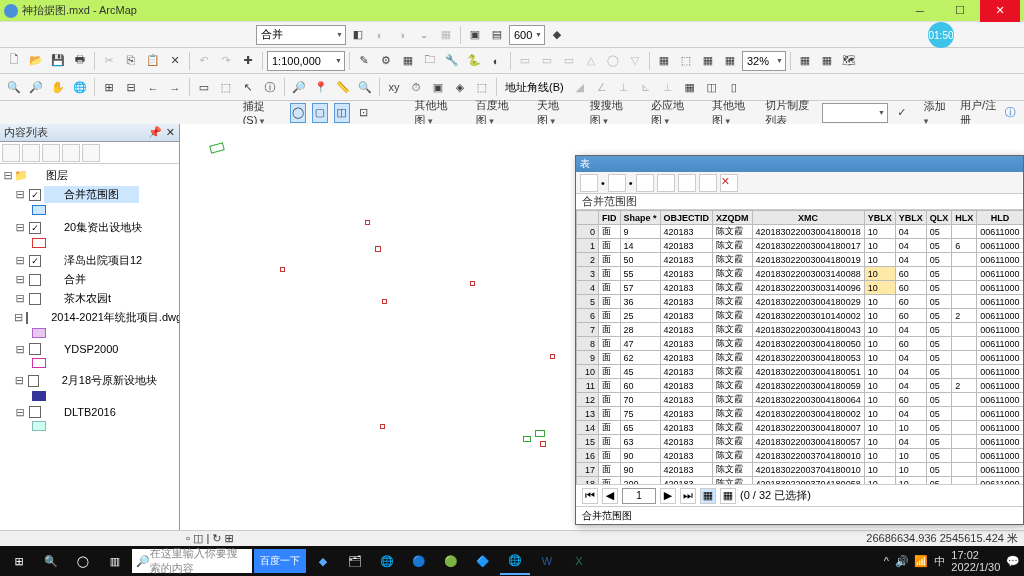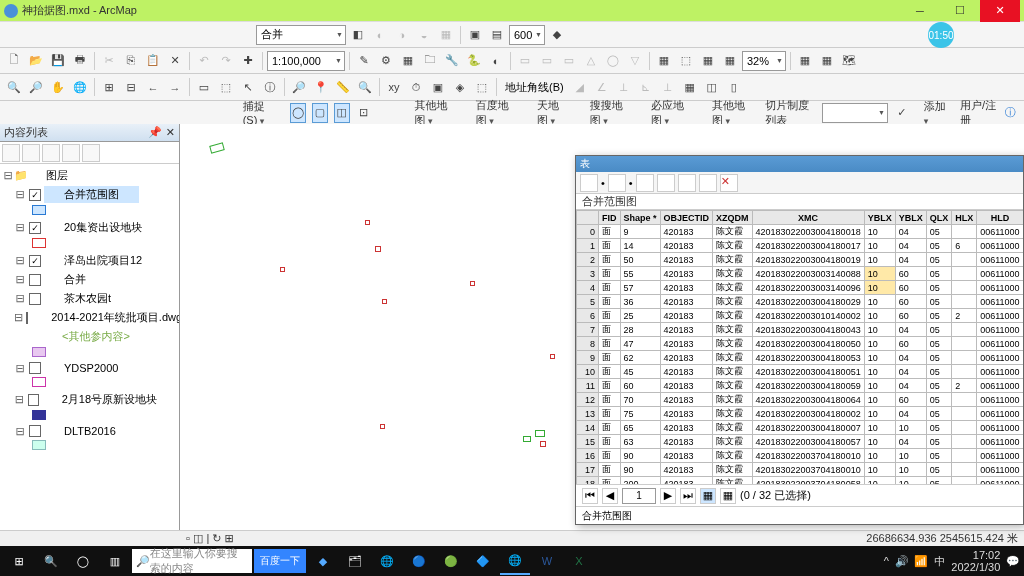--- a/index.html
+++ b/index.html
@@ -237,23 +237,20 @@
         <div class="tn" style="padding-left:12px">
             <span class="exp">⊟</span>
             <span class="cb"></span>
             <span class="lbl">茶木农园t</span>
           </div>
         <div class="tn" style="padding-left:12px">
             <span class="exp">⊟</span>
             <span class="cb"></span>
             <span class="lbl">2014-2021年统批项目.dwg Polygon</span>
           </div>
-        <div class="tn" style="padding-left:40px">
-            <span class="lbl" style="color:#7a4">&lt;其他参内容&gt;</span>
-          </div>
         <span class="sw" style="background:#e8c8f0;border-color:#a6c"></span>
         <div class="tn" style="padding-left:12px">
             <span class="exp">⊟</span>
             <span class="cb"></span>
             <span class="lbl">YDSP2000</span>
           </div>
         <span class="sw" style="background:#fff;border-color:#c3a"></span>
         <div class="tn" style="padding-left:12px">
             <span class="exp">⊟</span>
             <span class="cb"></span>
@@ -306,21 +303,21 @@
     <div class="tb-item">🟢</div>
     <div class="tb-item">🔷</div>
     <div class="tb-item" style="border-bottom:2px solid #5af">🌐</div>
     <div class="tb-item" style="color:#2b579a">W</div>
     <div class="tb-item" style="color:#217346">X</div>
     <div class="right">
       <span>^</span>
       <span>🔊</span>
       <span>📶</span>
       <span>中</span>
-      <div style="text-align:right;line-height:1.1">
+      <div style="text-align:left;line-height:1.1">
         <div>17:02</div>
         <div>2022/1/30</div>
       </div>
       <span>💬</span>
     </div>
   </div>
 
   <div class="timer">01:50</div>
 
   <div class="attrwin">

